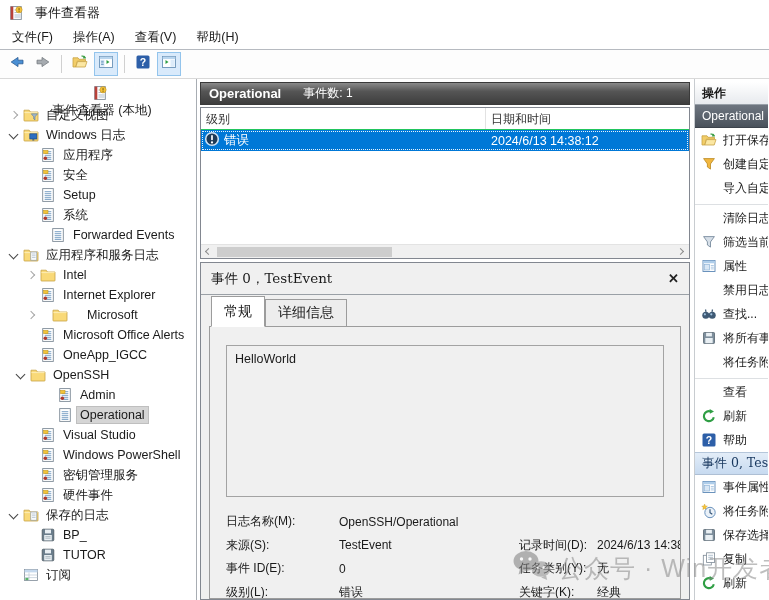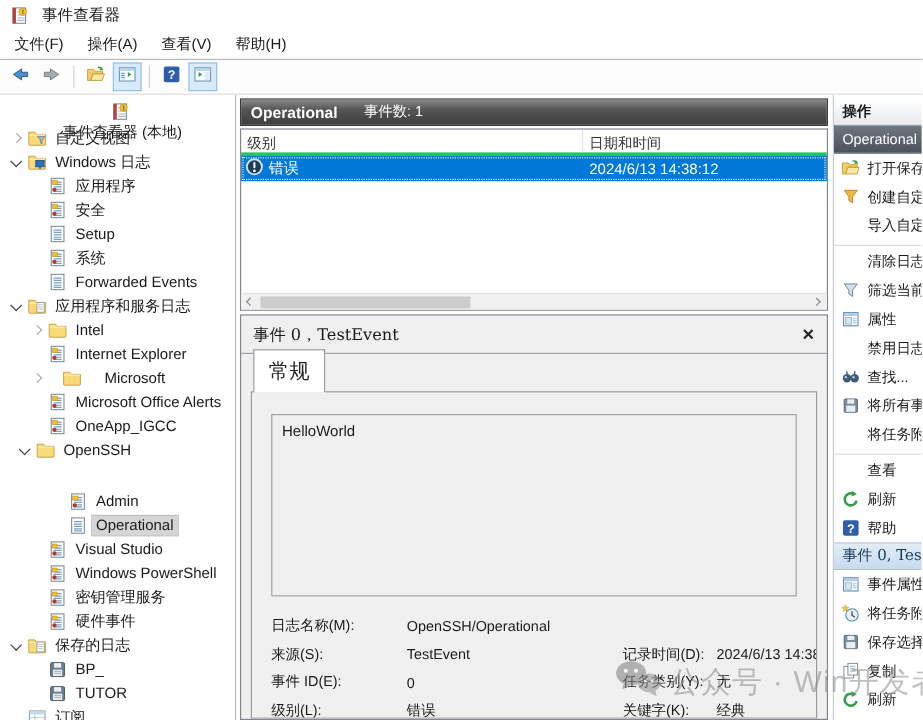--- a/index.html
+++ b/index.html
@@ -36,21 +36,21 @@
   .ticon svg { display:block; }
   .tree-label { padding:1px 3px; }
   .tree-row.selected .tree-label { background:#d5d5d5; outline:1px solid #bfbfbf; }
 
   
   .evheader { height:23px; background:linear-gradient(#8a8a8a,#555 40%,#3e3e3e); color:#fff;
     display:flex; align-items:center; padding-left:8px; border:1px solid #3a3a3a; }
   .evheader .t { font-weight:bold; font-size:13px; }
   .evheader .c { font-size:12px; margin-left:22px; }
   .evtable { margin-top:2px; border:1px solid #828790; height:152px; position:relative; background:#fff; }
-  .evcols { display:flex; height:22px; border-bottom:3px solid #22c55e; }
+  .evcols { display:flex; height:22px; border-bottom:1px solid #22c55e; }
   .evcols .col { font-size:12px; color:#333; padding:3px 0 0 5px; }
   .col1 { width:285px; border-right:1px solid #e2e2e2; }
   .col2 { flex:1; }
   .evrow { display:flex; height:21px; background:#0078d7; color:#fff; font-size:12.5px;
     outline:1px dotted #e8f2fb; outline-offset:-2px; }
   .evrow .cell { display:flex; align-items:center; }
   .evrow .c1 { width:285px; padding-left:3px; gap:4px; }
   .evrow .c2 { flex:1; padding-left:5px; }
   .hscroll { position:absolute; left:0; right:0; bottom:0; height:14px; background:#f0f0f0;
     display:flex; align-items:center; border-top:1px solid #e3e3e3; }
@@ -62,21 +62,21 @@
   .hthumb { width:175px; height:10px; background:#cdcdcd; margin-left:2px; }
   .hspace { flex:1; }
 
   
   .detail { margin-top:3px; border:1px solid #828790; flex:1; background:#f0f0f0; overflow:hidden;
     display:flex; flex-direction:column; }
   .dtitle { height:32px; display:flex; align-items:center; padding:0 10px;
     font-family:"DejaVu Serif","Liberation Serif",serif; font-size:13.5px; border-bottom:1px solid #9aa0a6; }
   .dtitle .x { margin-left:auto; font-size:13px; font-weight:bold; color:#222; cursor:default; }
   .tabs { display:flex; align-items:flex-end; height:31px; padding-left:10px; }
-  .tab { font-size:17px; padding:4px 12px 5px; border:1px solid #9c9c9c; border-bottom:none;
+  .tab { font-size:14px; padding:4px 12px 5px; border:1px solid #9c9c9c; border-bottom:none;
     background:#ededed; color:#222; position:relative; top:1px; }
   .tab.active { background:#fff; padding-top:6px; z-index:2; border-bottom:1px solid #fff; }
   .tabpage { flex:1; border:1px solid #9c9c9c; margin:0 8px 0 8px; background:#f0f0f0;
     padding:18px 16px 0 16px; overflow:hidden; position:relative; }
   .msgbox { height:152px; border:1px solid #a3a3a3; background:#f0f0f0; font-size:12.5px;
     padding:6px 8px; overflow:hidden; }
   .fields { padding-top:13px; font-size:12px; white-space:nowrap; }
   .frow { display:flex; height:23.5px; align-items:center; }
   .fl { width:113px; flex:none; }
   .fv { width:160px; flex:none; }
@@ -264,21 +264,21 @@
               <rect x="2.7" y="1.6" width="10.6" height="12.8" fill="#fff" stroke="#7e8b97" stroke-width=".9"></rect>
               <g stroke="#7aa0c4" stroke-width="1">
                 <path d="M4.7 4.7h6.6M4.7 6.7h6.6M4.7 8.7h6.6M4.7 10.7h6.6M4.7 12.4h6.6"></path>
               </g>
               <rect x="3.6" y="3.4" width="4.4" height="3.2" fill="#f2c338" stroke="#c79b22" stroke-width=".6"></rect>
               <circle cx="5.3" cy="11.2" r="1.8" fill="#b03a2e"></circle>
             </svg>
           </span>
           <span class="tree-label">系统</span>
         </div>
-        <div class="tree-row" style="padding-left: 23px;">
+        <div class="tree-row" style="padding-left: 33px;">
           <span class="exp none"></span>
           <span class="ticon">
             <svg width="16" height="16" viewBox="0 0 16 16">
               <rect x="2.7" y="1.6" width="10.6" height="12.8" fill="#fff" stroke="#7e8b97" stroke-width=".9"></rect>
               <g stroke="#7aa0c4" stroke-width="1">
                 <path d="M4.7 4.7h6.6M4.7 6.7h6.6M4.7 8.7h6.6M4.7 10.7h6.6M4.7 12.4h6.6"></path>
               </g>
             </svg>
           </span>
           <span class="tree-label">Forwarded Events</span>
@@ -362,21 +362,21 @@
         <div class="tree-row" style="padding-left: 13px;">
           <span class="exp expanded"></span>
           <span class="ticon">
             <svg width="16" height="16" viewBox="0 0 16 16">
               <path d="M1 3.2h5.2l1.3 1.8H15v8.4a.6.6 0 0 1-.6.6H1.6a.6.6 0 0 1-.6-.6z" fill="#f9d978" stroke="#c8a244" stroke-width=".8"></path>
               <path d="M1.4 5.6h13.2" stroke="#fcecb4" stroke-width="1"></path>
             </svg>
           </span>
           <span class="tree-label">OpenSSH</span>
         </div>
-        <div class="tree-row" style="padding-left: 40px; margin-top: 23px;">
+        <div class="tree-row" style="padding-left: 40px;">
           <span class="exp none"></span>
           <span class="ticon">
             <svg width="16" height="16" viewBox="0 0 16 16">
               <rect x="2.7" y="1.6" width="10.6" height="12.8" fill="#fff" stroke="#7e8b97" stroke-width=".9"></rect>
               <g stroke="#7aa0c4" stroke-width="1">
                 <path d="M4.7 4.7h6.6M4.7 6.7h6.6M4.7 8.7h6.6M4.7 10.7h6.6M4.7 12.4h6.6"></path>
               </g>
               <rect x="3.6" y="3.4" width="4.4" height="3.2" fill="#f2c338" stroke="#c79b22" stroke-width=".6"></rect>
               <circle cx="5.3" cy="11.2" r="1.8" fill="#b03a2e"></circle>
             </svg>
@@ -541,20 +541,21 @@
         </div>
       </div>
 
       <div class="detail">
         <div class="dtitle">
           <span>事件 0，TestEvent</span>
           <span class="x">✕</span>
         </div>
         <div class="tabs">
           <div class="tab active">常规</div>
+          <div class="tab">详细信息</div>
         </div>
         <div class="tabpage">
           <div class="msgbox">HelloWorld</div>
           <div class="fields">
             <div class="frow">
               <span class="fl">日志名称(M):</span>
               <span class="fv">OpenSSH/Operational</span>
               <span class="fl2"></span>
               <span class="fv2"></span>
             </div>

